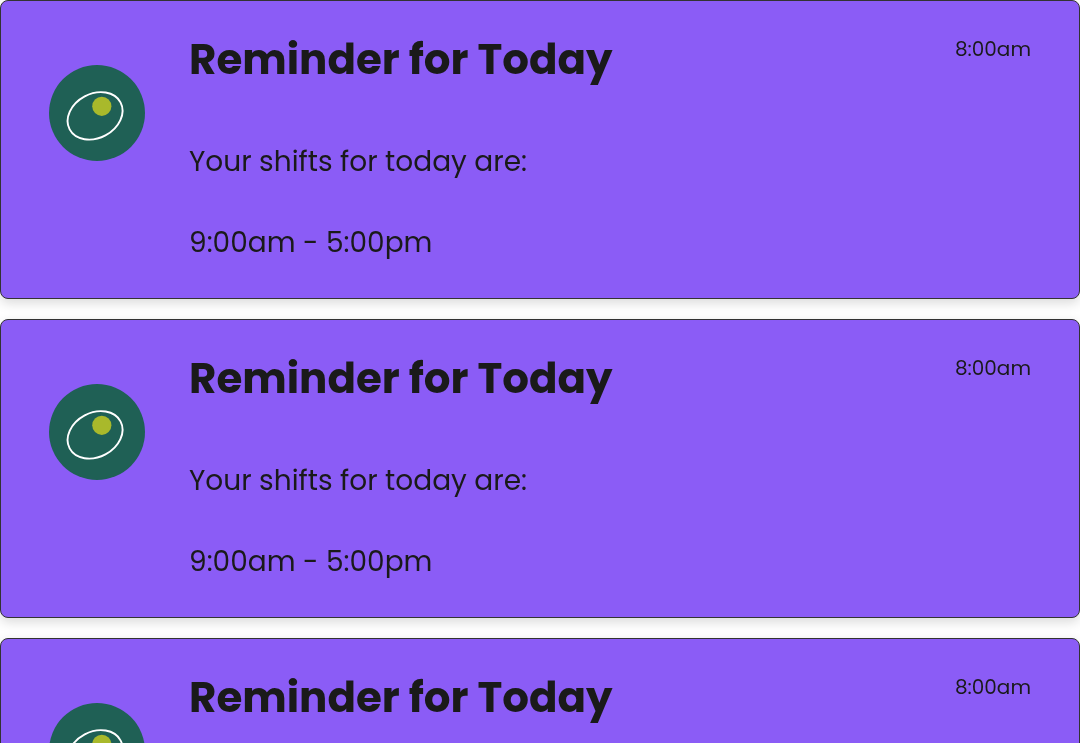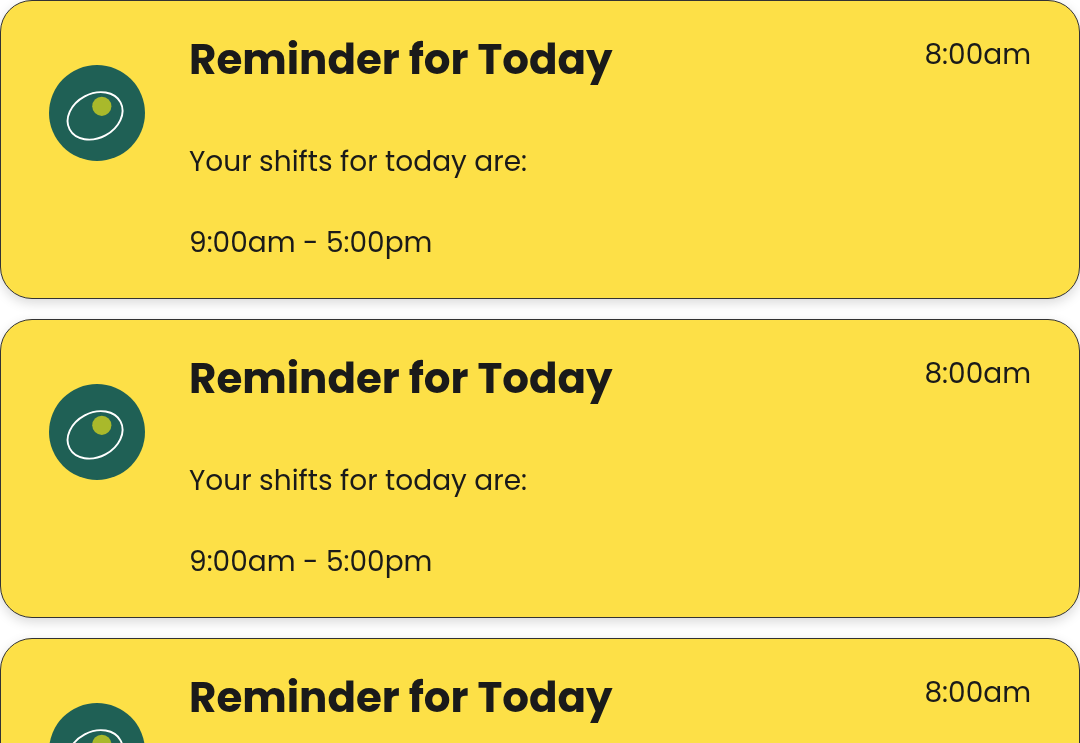--- a/index.html
+++ b/index.html
@@ -12,23 +12,23 @@
       font-family: 'Poppins', -apple-system, BlinkMacSystemFont, 'Segoe UI', Helvetica, Arial, sans-serif;
       background: transparent;
       width: 1080px;
       height: 743px;
       display: flex;
       flex-direction: column;
       gap: 0;
     }
 
     .notification-card {
-      background: #fde047;
+      background: #8b5cf6;
       border: 1px solid #333;
-      border-radius: 32px;
+      border-radius: 8px;
       box-shadow: 0 4px 12px rgba(0,0,0,0.15);
       padding: 34px 48px 34px 48px;
       display: flex;
       align-items: flex-start;
       gap: 44px;
       position: relative;
       width: 100%;
     }
 
     .notification-card + .notification-card {
@@ -63,21 +63,21 @@
     }
 
     .notification-title {
       font-size: 42px;
       font-weight: 700;
       color: #1a1a1a;
       line-height: 1.2;
     }
 
     .notification-time {
-      font-size: 28px;
+      font-size: 20px;
       font-weight: 400;
       color: #1a1a1a;
       line-height: 1.4;
       white-space: nowrap;
       margin-left: 24px;
     }
 
     .notification-body {
       font-size: 28px;
       font-weight: 400;

